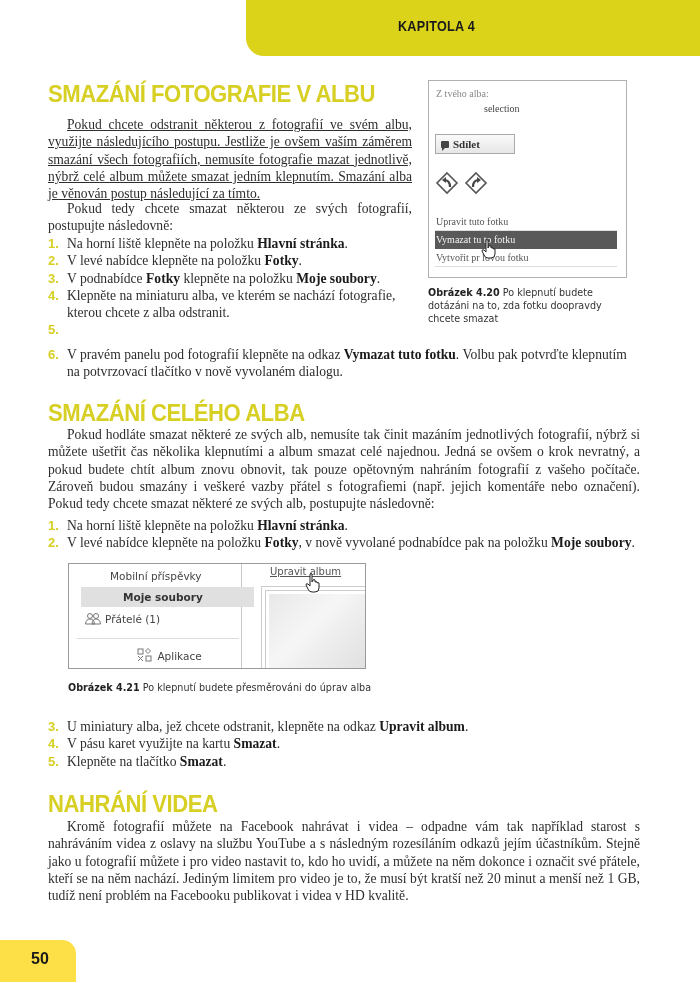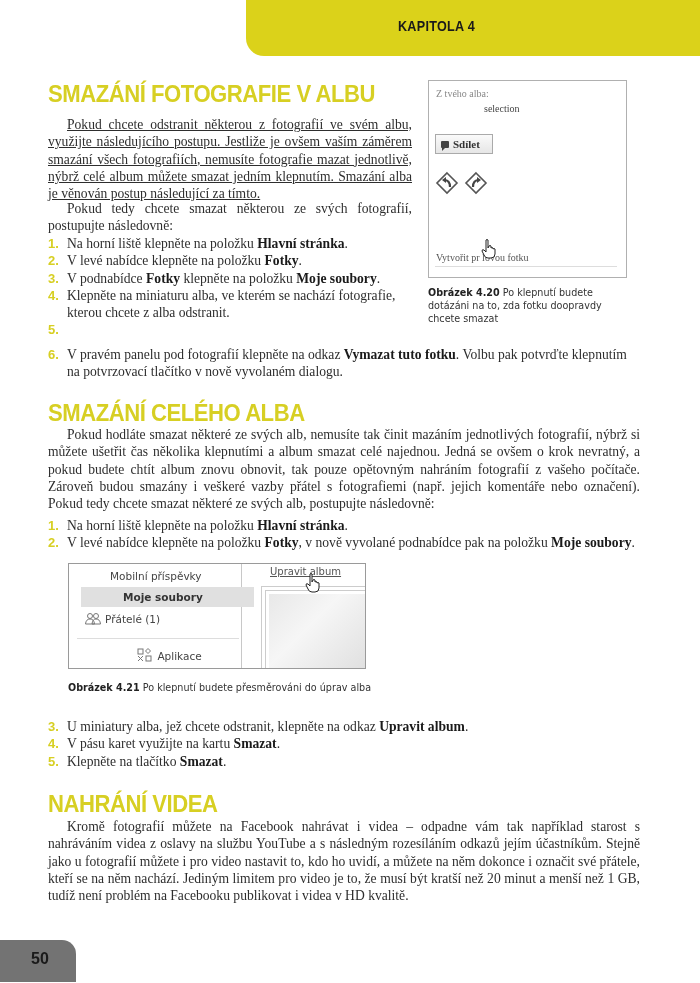--- a/index.html
+++ b/index.html
@@ -11,21 +11,21 @@
     background: #dbd21a; border-bottom-left-radius: 18px;
   }
   .chapter-tab span {
     position: absolute; left: 152px; top: 18px;
     font-family: "Liberation Sans", sans-serif; font-weight: bold; font-size: 14px;
     letter-spacing: 0.3px; color: #1a1a1a; transform: scaleX(0.9); transform-origin: left;
   }
 
   .page-num {
     position: absolute; left: 0; top: 940px; width: 76px; height: 42px;
-    background: #737373; border-top-right-radius: 14px;
+    background: #fde047; border-top-right-radius: 14px;
   }
   .page-num span {
     position: absolute; left: 31px; top: 10px;
     font-family: "Liberation Sans", sans-serif; font-weight: bold; font-size: 16px; color: #1a1a1a;
   }
 
   h2.section {
     position: absolute; left: 48px;
     font-family: "Liberation Sans", sans-serif; font-weight: bold; font-size: 24px;
     color: #d7cf23; letter-spacing: -0.5px; transform: scaleX(0.92); transform-origin: left;
@@ -53,21 +53,21 @@
 
   
   .fig1 {
     position: absolute; left: 428px; top: 80px; width: 199px; height: 198px;
     border: 1px solid #b0b0b0; background: #fff;
     font-family: Liberation Serif, serif; font-size: 10px; color: #555;
   }
   .fig1 .from { position: absolute; left: 7px; top: 7px; color: #888; }
   .fig1 .sel { position: absolute; left: 7px; top: 22px; color: #444; margin-left: 48px; }
   .fig1 .share-btn {
-    position: absolute; left: 6px; top: 53px; width: 58px; height: 20px;
+    position: absolute; left: 6px; top: 53px; width: 80px; height: 20px;
     background: linear-gradient(#fafafa, #e6e6e6); border: 1px solid #aaa;
     font-weight: bold; font-size: 11px; color: #333; display: flex; align-items: center; padding-left: 5px;
   }
   .fig1 .share-btn .bubble {
     width: 8px; height: 7px; background: #444; margin-right: 4px; position: relative; border-radius: 1px;
   }
   .fig1 .share-btn .bubble::after {
     content: ""; position: absolute; left: 1px; bottom: -3px;
     border-left: 3px solid #444; border-bottom: 3px solid transparent;
   }
@@ -135,20 +135,22 @@
   <svg class="rot" style="left:6px;" viewBox="0 0 24 24">
     <path d="M12 2 L22 12 L12 22 L2 12 Z" fill="none" stroke="#555" stroke-width="1.6"></path>
     <path d="M15 16 Q15 9 9 9" fill="none" stroke="#444" stroke-width="2.2"></path>
     <path d="M7 9 L11 6 L11 12 Z" fill="#444"></path>
   </svg>
   <svg class="rot" style="left:35px;" viewBox="0 0 24 24">
     <path d="M12 2 L22 12 L12 22 L2 12 Z" fill="none" stroke="#555" stroke-width="1.6"></path>
     <path d="M9 16 Q9 9 15 9" fill="none" stroke="#444" stroke-width="2.2"></path>
     <path d="M17 9 L13 6 L13 12 Z" fill="#444"></path>
   </svg>
+  <div class="menu-item sep" style="top:132px;">Upravit tuto fotku</div>
+  <div class="menu-item active" style="top:150px;">Vymazat tu to fotku</div>
   <div class="menu-item sep" style="top:168px;">Vytvořit pr  lovou fotku</div>
   <svg class="hand" style="left:52px; top:158px;" width="16" height="20" viewBox="0 0 16 20">
     <path d="M5 1 Q6 0 7 1 L7 9 L8 7 Q9 6 10 7 L10 9 Q11 8 12 9 L12 10 Q13 9 14 10 L14 15 Q14 19 10 19 L7 19 Q4 19 3 16 L1 12 Q1 10 3 11 L5 13 Z" fill="#fff" stroke="#222" stroke-width="1"></path>
   </svg>
 </div>
 <div class="caption" style="left:428px; top:286px; width:200px;">
   <b>Obrázek 4.20</b><span> Po klepnutí budete dotázáni na to, zda fotku doopravdy chcete smazat</span>
 </div>
 
 <h2 class="section" style="top:399px;">SMAZÁNÍ CELÉHO ALBA</h2>

